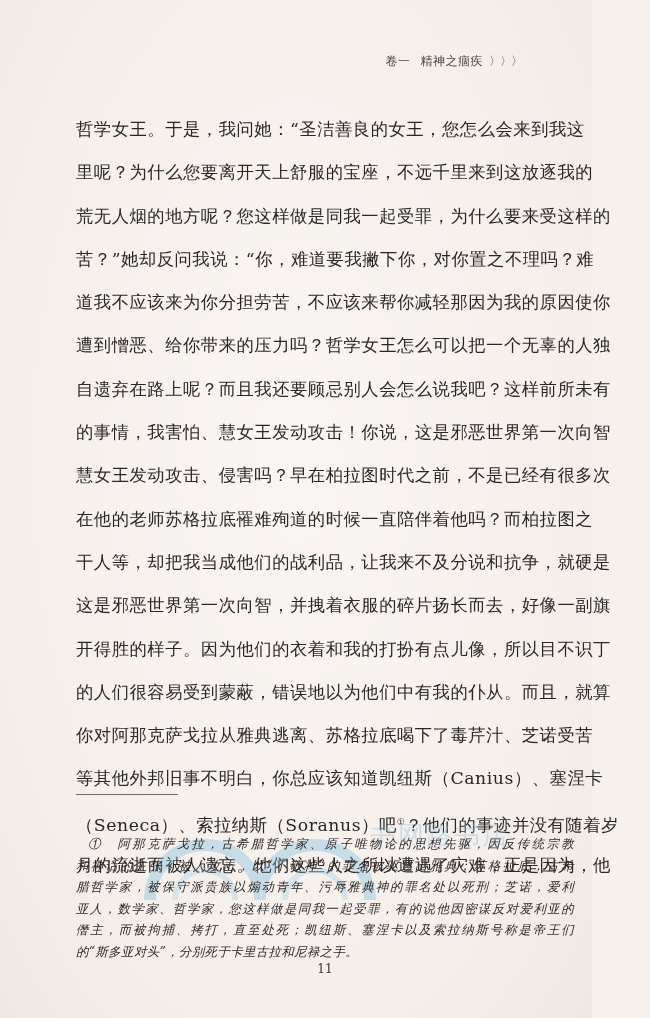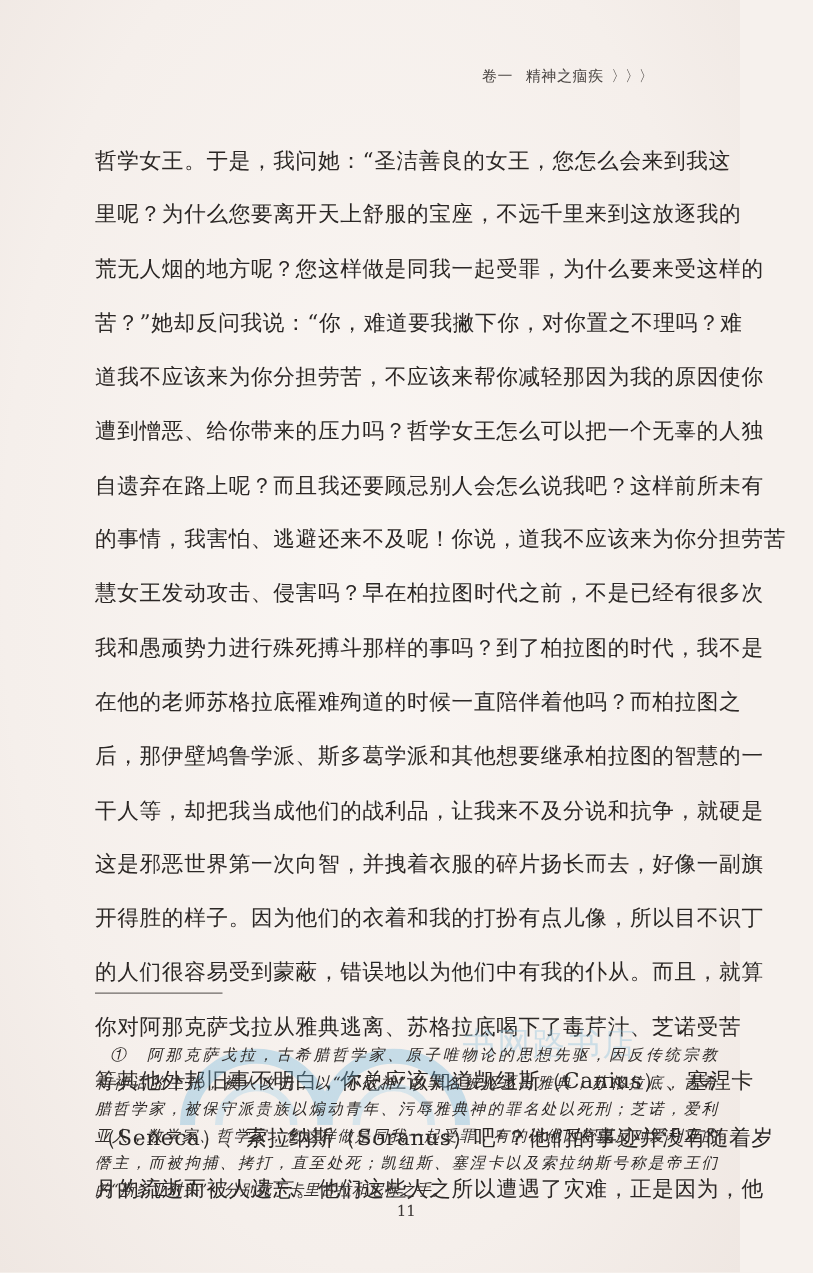--- a/index.html
+++ b/index.html
@@ -70,25 +70,23 @@
   </div>
 
   <div class="body-text">
     <div class="line">哲学女王。于是，我问她：“圣洁善良的女王，您怎么会来到我这</div>
     <div class="line">里呢？为什么您要离开天上舒服的宝座，不远千里来到这放逐我的</div>
     <div class="line">荒无人烟的地方呢？您这样做是同我一起受罪，为什么要来受这样的</div>
     <div class="line">苦？”她却反问我说：“你，难道要我撇下你，对你置之不理吗？难</div>
     <div class="line">道我不应该来为你分担劳苦，不应该来帮你减轻那因为我的原因使你</div>
     <div class="line">遭到憎恶、给你带来的压力吗？哲学女王怎么可以把一个无辜的人独</div>
     <div class="line">自遗弃在路上呢？而且我还要顾忌别人会怎么说我吧？这样前所未有</div>
-    <div class="line">的事情，我害怕、逃避还来不及呢！你说，道我不应该来为你分担劳苦</div>
+    <div class="line">的事情，我害怕、慧女王发动攻击！你说，这是邪恶世界第一次向智</div>
     <div class="line">慧女王发动攻击、侵害吗？早在柏拉图时代之前，不是已经有很多次</div>
-    <div class="line">我和愚顽势力进行殊死搏斗那样的事吗？到了柏拉图的时代，我不是</div>
     <div class="line">在他的老师苏格拉底罹难殉道的时候一直陪伴着他吗？而柏拉图之</div>
-    <div class="line">后，那伊壁鸠鲁学派、斯多葛学派和其他想要继承柏拉图的智慧的一</div>
     <div class="line">干人等，却把我当成他们的战利品，让我来不及分说和抗争，就硬是</div>
     <div class="line">这是邪恶世界第一次向智，并拽着衣服的碎片扬长而去，好像一副旗</div>
     <div class="line">开得胜的样子。因为他们的衣着和我的打扮有点儿像，所以目不识丁</div>
     <div class="line">的人们很容易受到蒙蔽，错误地以为他们中有我的仆从。而且，就算</div>
     <div class="line">你对阿那克萨戈拉从雅典逃离、苏格拉底喝下了毒芹汁、芝诺受苦</div>
     <div class="line">等其他外邦旧事不明白，你总应该知道凯纽斯（Canius）、塞涅卡</div>
     <div class="line"><span>（Seneca）、索拉纳斯（Soranus）吧</span><sup>①</sup><span>？他们的事迹并没有随着岁</span></div>
     <div class="line">月的流逝而被人遗忘。他们这些人之所以遭遇了灾难，正是因为，他</div>
   </div>
 

